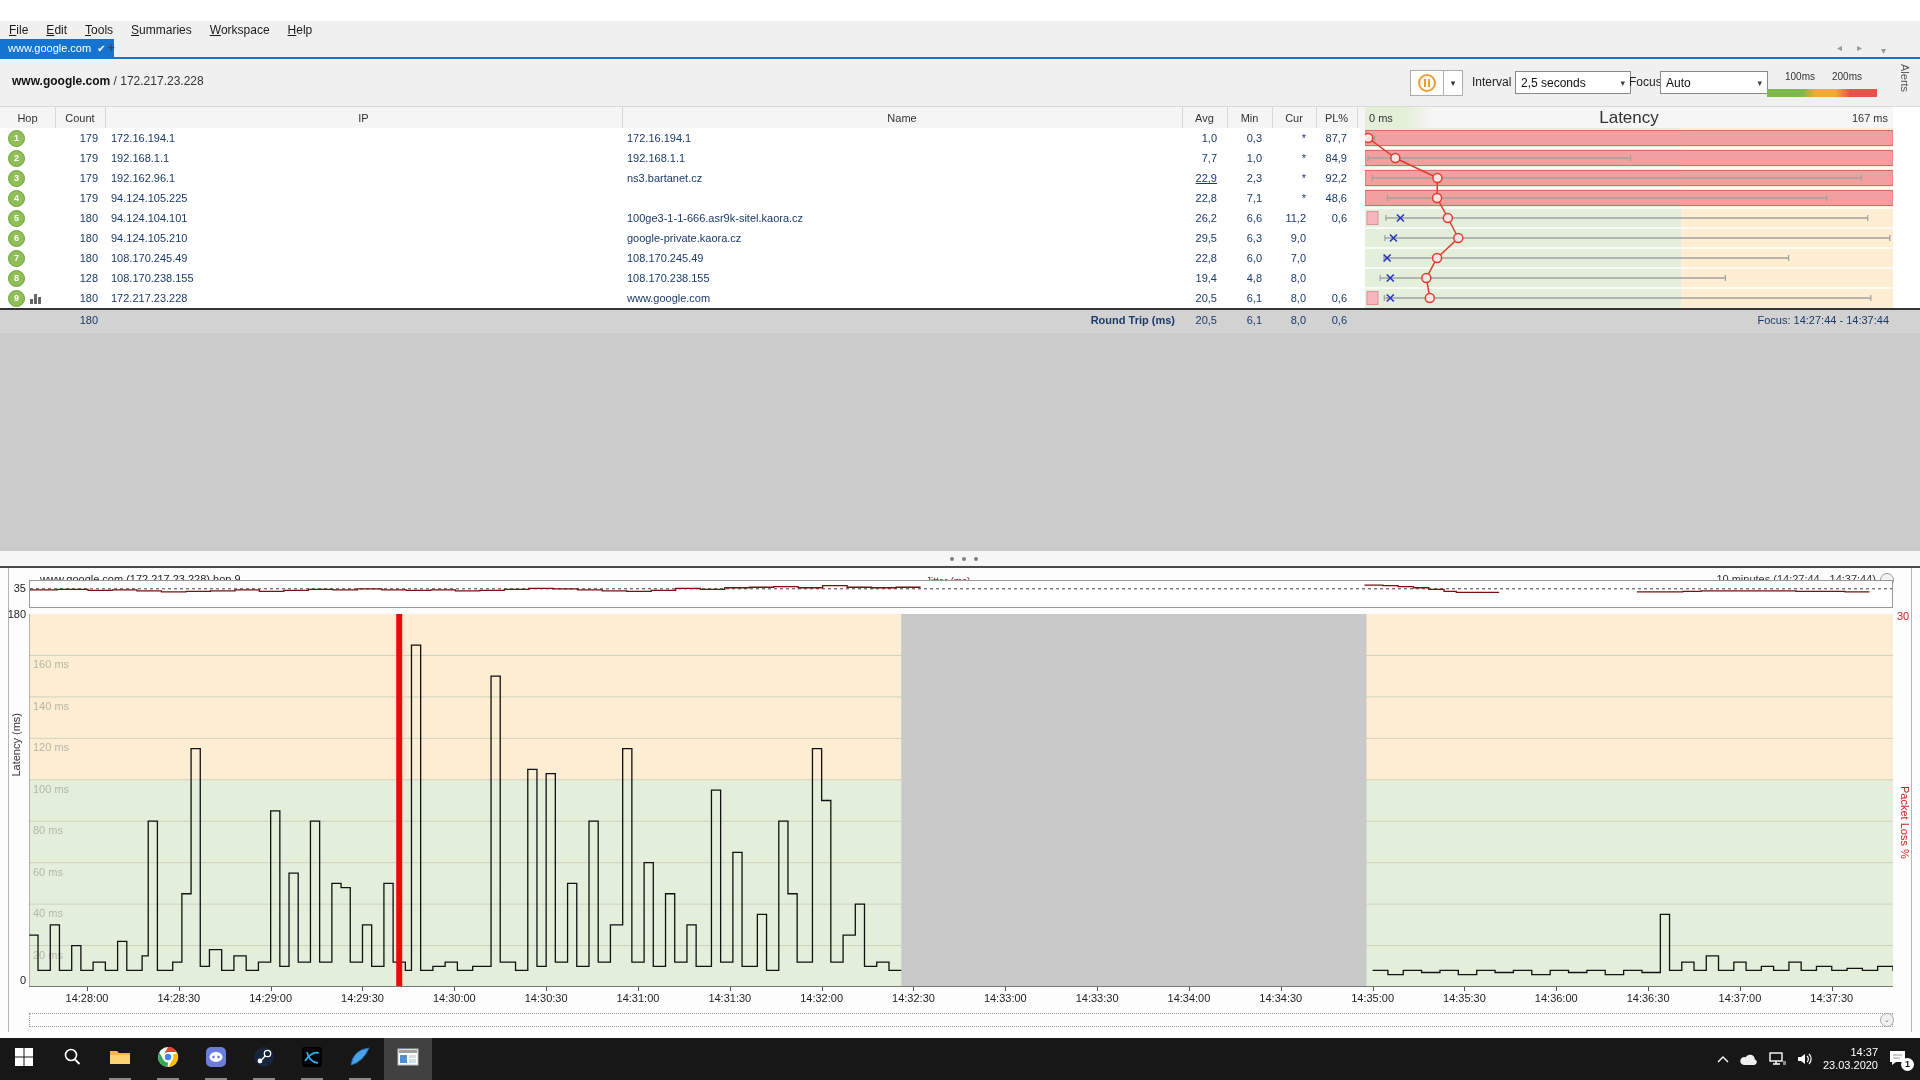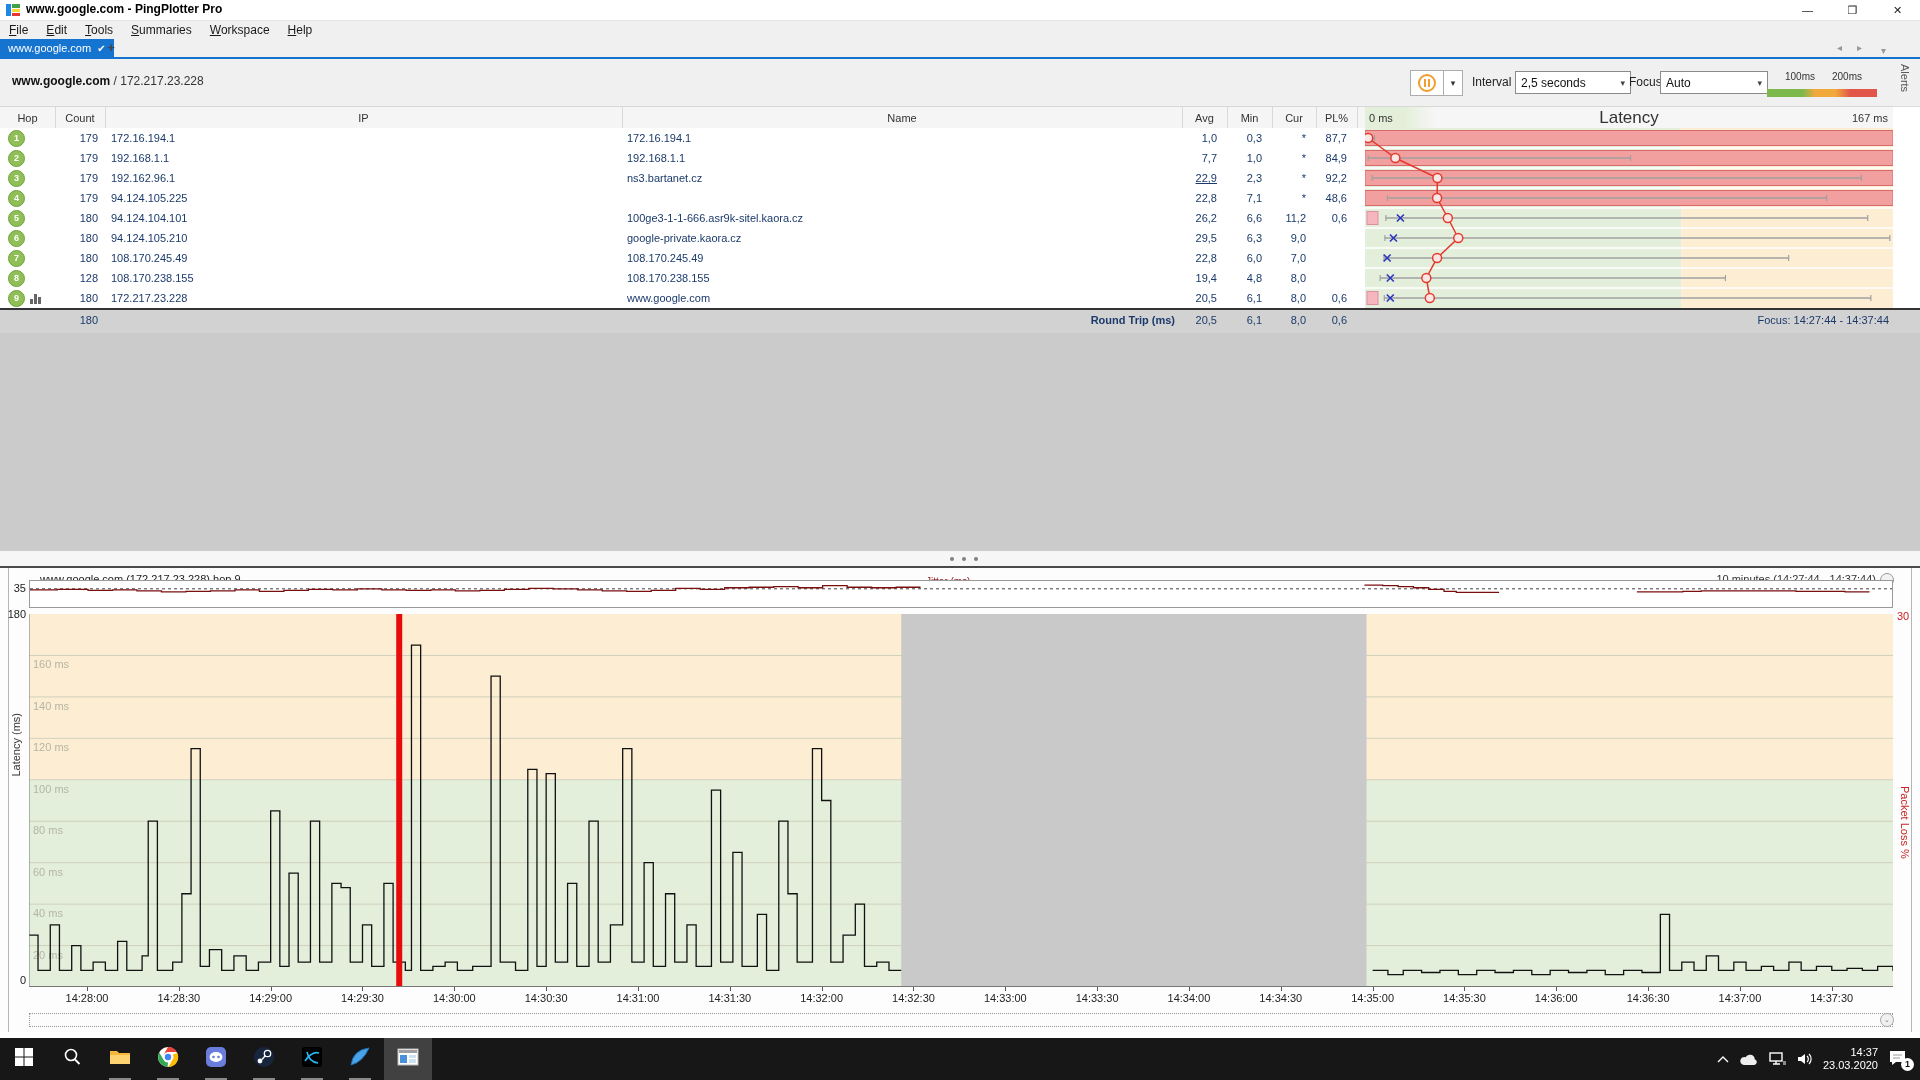--- a/index.html
+++ b/index.html
@@ -92,32 +92,20 @@
   #notif{position:relative;width:22px;height:20px;}
   #notif-badge{position:absolute;right:-4px;bottom:-2px;width:13px;height:13px;border-radius:50%;background:#fff;color:#111;
                font-size:9px;font-weight:bold;text-align:center;line-height:13px;}
   .trayicon{display:flex;align-items:center;justify-content:center;}
 </style>
 </head>
 <body>
 
 <div id="screen">
 
-  <div id="titlebar">
-    <svg id="app-icon" viewBox="0 0 14 14">
-      <rect x="0" y="1" width="5" height="12" fill="#1e88e5"></rect>
-      <rect x="6" y="1" width="8" height="4" fill="#43a047"></rect>
-      <rect x="6" y="6" width="8" height="3" fill="#fdd835"></rect>
-      <rect x="6" y="10" width="8" height="3" fill="#e53935"></rect>
-    </svg>
-    <span id="title-text">www.google.com - PingPlotter Pro</span>
-    <div class="win-btn" style="right:90px;">—</div>
-    <div class="win-btn" style="right:45px;">❐</div>
-    <div class="win-btn" style="right:0;">✕</div>
-  </div>
 
   <div id="menubar">
       <div class="menu-item"><u>F</u>ile</div>
       <div class="menu-item"><u>E</u>dit</div>
       <div class="menu-item"><u>T</u>ools</div>
       <div class="menu-item"><u>S</u>ummaries</div>
       <div class="menu-item"><u>W</u>orkspace</div>
       <div class="menu-item"><u>H</u>elp</div>
     </div>
 

